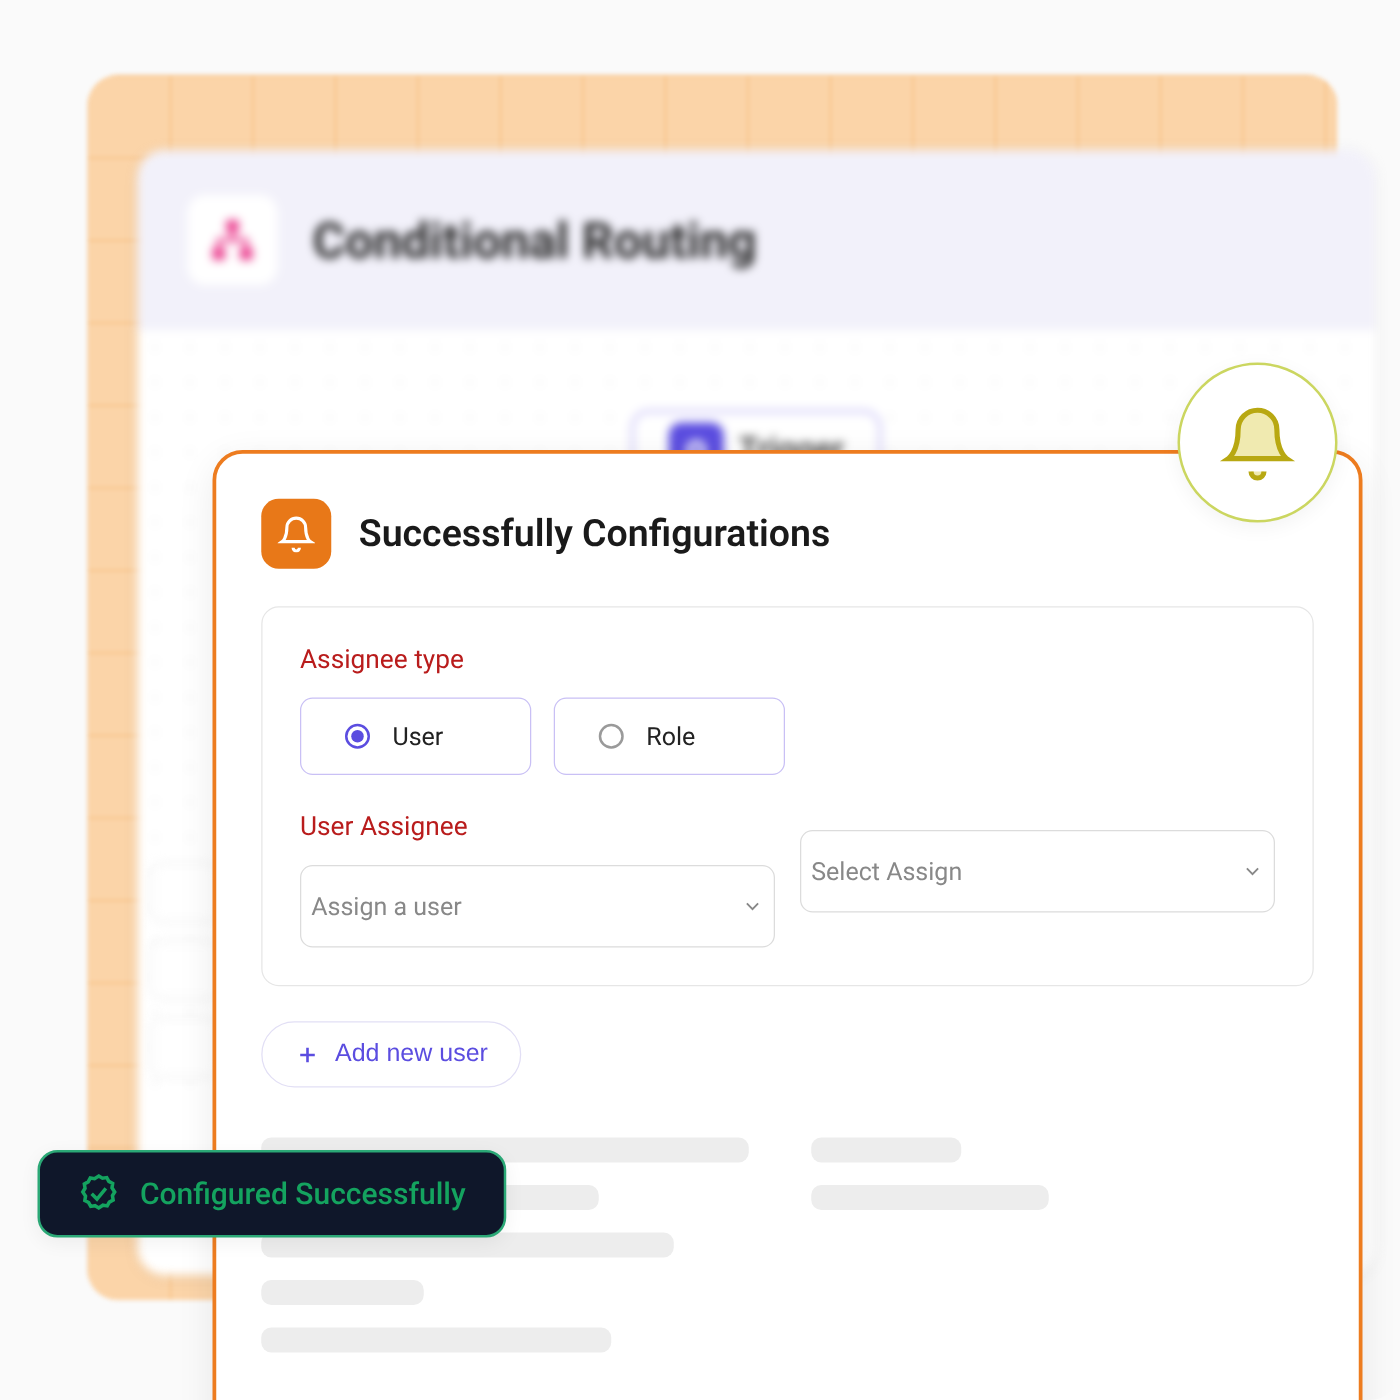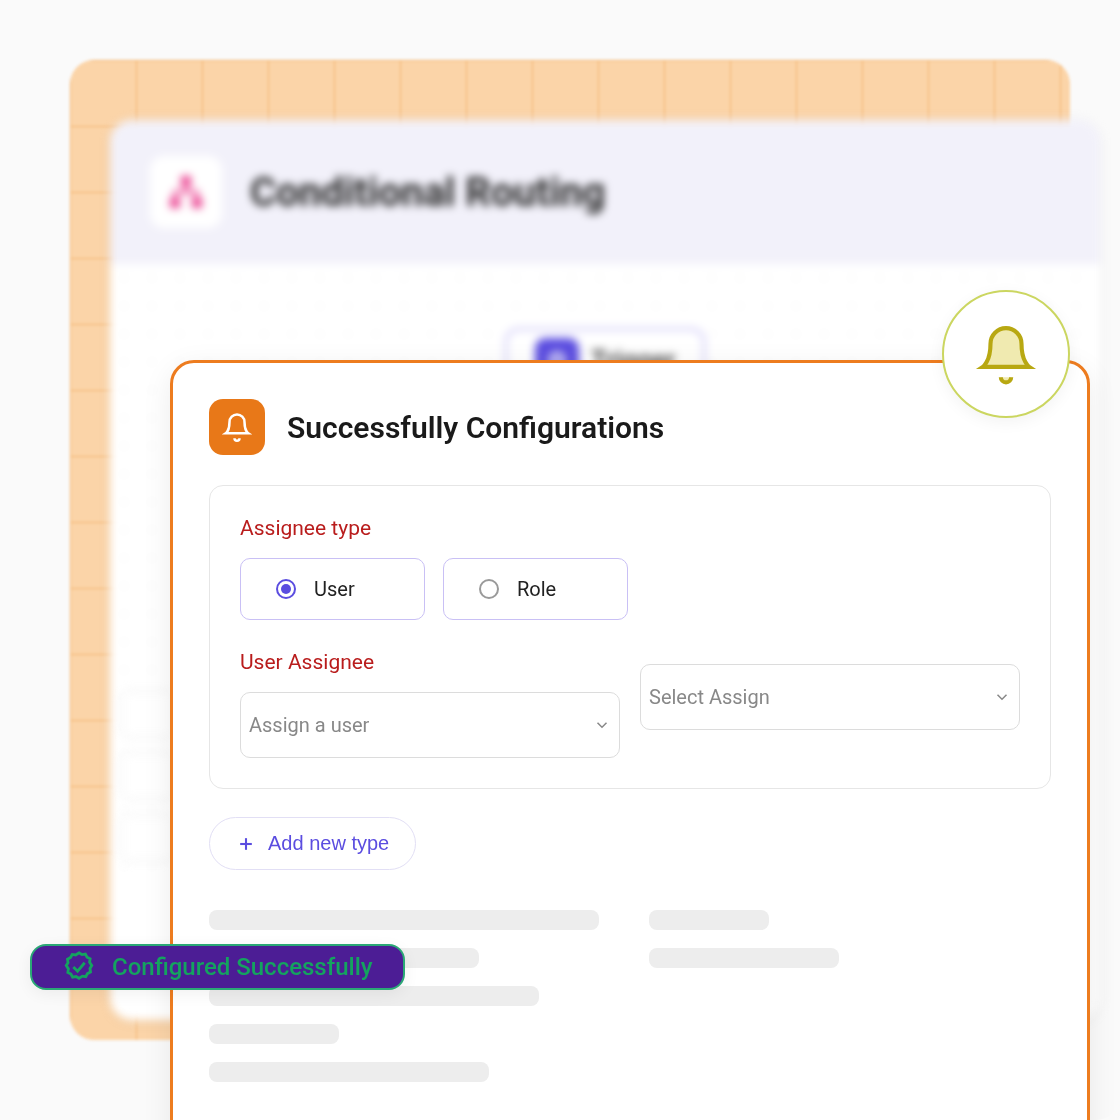--- a/index.html
+++ b/index.html
@@ -230,24 +230,24 @@
   border-radius: 50%;
   display:flex;align-items:center;justify-content:center;
   box-shadow: 0 4px 16px rgba(0,0,0,0.05);
 }
 
 
 .toast {
   position:absolute;
   bottom: 130px;
   left: 30px;
-  background: #4c1d95;
+  background: #0f172a;
   border: 2px solid #2ba876;
   border-radius: 16px;
-  padding: 4px 30px;
+  padding: 16px 30px;
   display:flex;
   align-items:center;
   gap: 16px;
   box-shadow: 0 4px 16px rgba(0,0,0,0.06);
 }
 .toast-text {
   font-size: 24px;
   font-weight: 500;
   color: #14a35f;
 }
@@ -332,21 +332,21 @@
         </div>
       </div>
     </div>
   </div>
 
   <button class="add-group-btn">
     <svg width="20" height="20" viewBox="0 0 24 24" fill="none" stroke="#5b4de0" stroke-width="2.5">
         <line x1="12" y1="5" x2="12" y2="19"></line>
         <line x1="5" y1="12" x2="19" y2="12"></line>
       </svg>
-    <span>Add new type</span>
+    <span>Add new user</span>
   </button>
 
   <div class="skeleton-area">
     <div class="skel-col">
       <div class="skel" style="width:390px"></div>
       <div class="skel" style="width:270px"></div>
       <div class="skel" style="width:330px"></div>
       <div class="skel" style="width:130px"></div>
       <div class="skel" style="width:280px"></div>
     </div>

